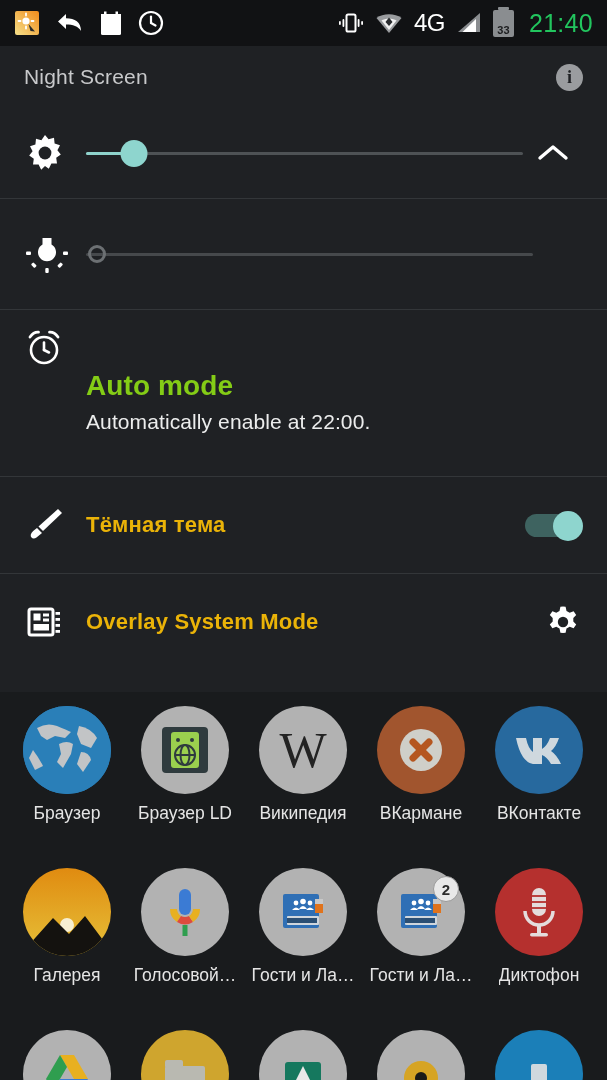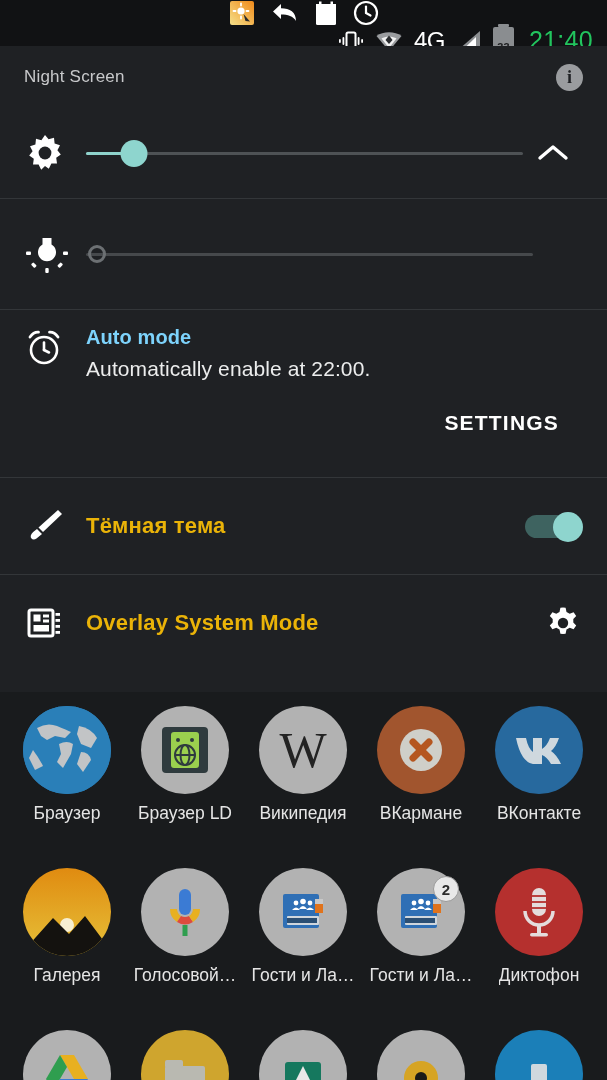--- a/index.html
+++ b/index.html
@@ -8,21 +8,21 @@
     background:#15171a;
     font-family:"Liberation Sans","DejaVu Sans",sans-serif;
     overflow:hidden;
   }
   #screen { position:relative; width:607px; height:1080px; background:#15171a; }
 
   
   .statusbar {
     position:absolute; top:0; left:0; width:607px; height:46px;
     background:#111214;
-    display:flex; align-items:center; padding:0 14px;flex-direction:column;
+    display:flex; align-items:center; padding:0 14px;
   }
   .sb-left  { display:flex; align-items:center; gap:16px; }
   .sb-right { display:flex; align-items:center; gap:11px; margin-left:auto; }
   .sb-ico { display:flex; align-items:center; justify-content:center; }
   .sb-time {
     color:#22c55e; font-size:25px; letter-spacing:.3px; font-weight:400;
     margin-left:4px;
   }
   .netlabel { color:#fff; font-size:24px; font-weight:500; letter-spacing:-.5px; }
   .battbox {
@@ -33,21 +33,21 @@
   .battbox:before {
     content:""; position:absolute; top:-3px; left:5px; width:11px; height:3px;
     background:#8a8d90; border-radius:1px;
   }
   .battnum { color:#1c1d1f; font-size:11px; font-weight:700; line-height:1; }
 
   
   .panel { position:absolute; top:46px; left:0; width:607px; height:646px; background:#1f2124; }
 
   .panel-head { height:62px; display:flex; align-items:center; padding:0 24px; }
-  .panel-title { color:#c8c9cb; font-size:17px; letter-spacing:.2px; }
+  .panel-title { color:#c8c9cb; font-size:21px; letter-spacing:.2px; }
   .info-icon {
     margin-left:auto; width:27px; height:27px; border-radius:50%;
     background:#9a9c9f; color:#1f2124; font-size:18px; font-weight:700;
     font-family:"Liberation Serif",serif;
     display:flex; align-items:center; justify-content:center;
   }
 
   .row { display:flex; align-items:center; padding:0 24px; }
 
   .slider-row-1 { height:90px; }
@@ -70,21 +70,21 @@
     border:3px solid #6c7073; box-sizing:border-box;
   }
   .chev { width:60px; display:flex; align-items:center; justify-content:center; }
 
   .divider { height:1px; background:#333639; margin:0; }
 
   .auto-block { padding:16px 24px 0 24px; }
   .auto-top { display:flex; align-items:flex-start; }
   .auto-ico { width:62px; padding-top:2px; }
   .auto-texts { flex:1; }
-  .auto-title { color:#7dd3fc; font-size:20px; font-weight:700; letter-spacing:.1px; }
+  .auto-title { color:#84cc16; font-size:28px; font-weight:700; letter-spacing:.1px;margin-top:44px; }
   .auto-sub { color:#eceded; font-size:21px; margin-top:8px; letter-spacing:.1px; }
   .settings-line { display:flex; justify-content:flex-end; padding:30px 24px 0 0; }
   .settings-btn {
     color:#fff; font-size:21px; font-weight:700; letter-spacing:1.2px;
     background:none; border:none; cursor:pointer;
     font-family:"Liberation Sans",sans-serif;
   }
 
   .item-row { height:96px; display:flex; align-items:center; padding:0 24px; }
   .item-label { color:#eab308; font-size:22px; font-weight:700; letter-spacing:.2px; }
@@ -274,23 +274,20 @@
             <line x1="20" y1="22" x2="20" y2="14.5" stroke="#fff" stroke-width="2.6" stroke-linecap="round"></line>
             <line x1="20" y1="22" x2="25" y2="24.5" stroke="#fff" stroke-width="2.6" stroke-linecap="round"></line>
             <path d="M6 9 C8.5 5.5 12 4 14.5 4.2" fill="none" stroke="#fff" stroke-width="2.8" stroke-linecap="round"></path>
             <path d="M34 9 C31.5 5.5 28 4 25.5 4.2" fill="none" stroke="#fff" stroke-width="2.8" stroke-linecap="round"></path>
           </svg>
         </span>
         <div class="auto-texts">
           <div class="auto-title">Auto mode</div>
           <div class="auto-sub">Automatically enable at 22:00.</div>
         </div>
-      </div>
-      <div class="settings-line">
-        <button class="settings-btn">SETTINGS</button>
       </div>
     </div>
 
     <div class="divider" style="margin-top:42px;"></div>
 
     <div class="item-row">
       <span class="item-ico">
         <svg width="42" height="42" viewBox="0 0 42 42">
           <path d="M34 5 L38 9 L19 27 L14.5 22.5 Z" fill="#fff"></path>
           <path d="M13 24 L18 29 L12.5 33.5 C9.5 35.5 6 34 6.8 30.5 C7.4 28 10.5 26 13 24 Z" fill="#fff"></path>

